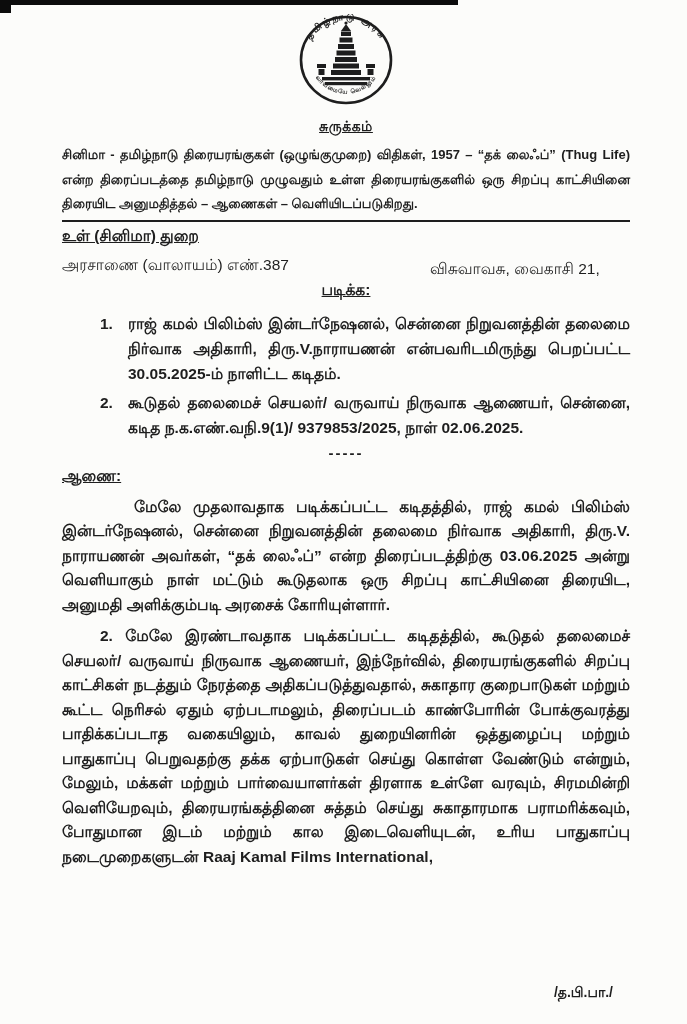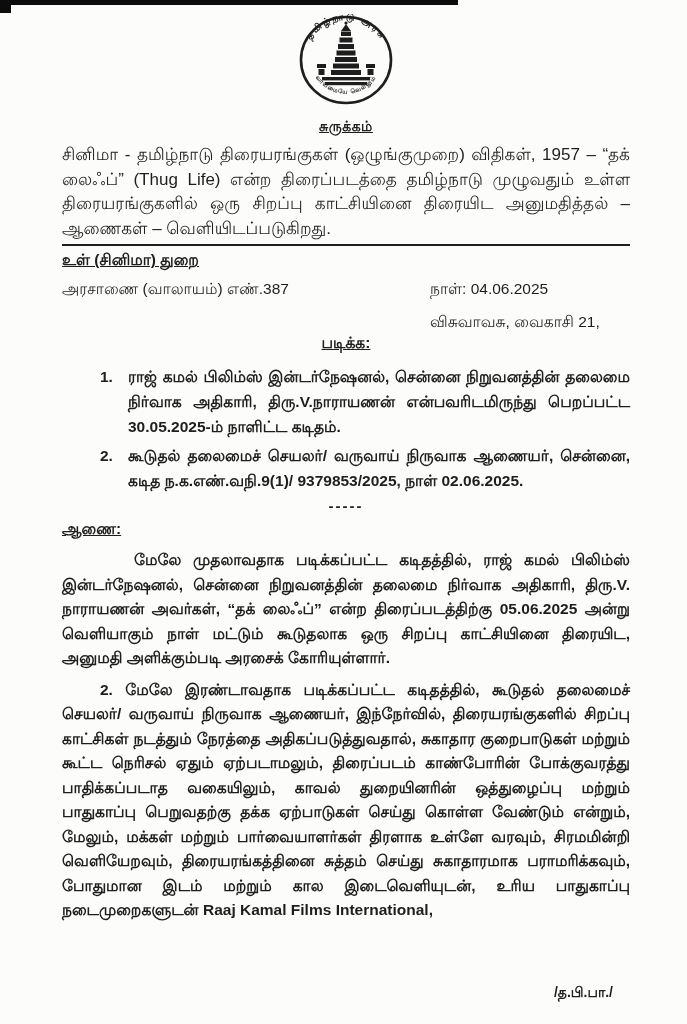--- a/index.html
+++ b/index.html
@@ -20,21 +20,21 @@
     box-sizing:border-box;
     padding:14px 57px 0 62px;
   }
   .emblem-wrap{text-align:center;margin:0 auto;}
   .emblem-wrap svg{display:inline-block;}
   .abstract-heading{
     text-align:center;font-size:14px;font-weight:bold;
     text-decoration:underline;margin-top:6px;letter-spacing:.5px;
   }
   .subject{
-    margin-top:7px;font-size:17px;font-weight:normal;line-height:24.5px;
+    margin-top:7px;font-size:13px;font-weight:bold;line-height:24.5px;
     text-align:justify;text-align-last:left;
   }
   .subject-rule{border:0;border-top:2px solid #1e1e1e;margin:3px 0 0 0;}
   .department{
     text-align:left;font-size:15.5px;font-weight:bold;
     text-decoration:underline;margin-top:5px;
   }
   .meta-row{display:flex;margin-top:9px;font-size:15.5px;font-weight:normal;}
   .go-number{flex:1 1 auto;}
   .meta-right{width:200px;flex:0 0 auto;}
@@ -113,21 +113,20 @@
 
     <div class="subject">சினிமா - தமிழ்நாடு திரையரங்குகள் (ஒழுங்குமுறை) விதிகள், 1957 – “தக் லைஃப்” (Thug Life) என்ற திரைப்படத்தை தமிழ்நாடு முழுவதும் உள்ள திரையரங்குகளில் ஒரு சிறப்பு காட்சியினை திரையிட அனுமதித்தல் – ஆணைகள் – வெளியிடப்படுகிறது.</div>
 
     <hr class="subject-rule">
 
     <div class="department">உள் (சினிமா) துறை</div>
 
     <div class="meta-row">
       <div class="go-number">அரசாணை (வாலாயம்) எண்.387</div>
       <div class="meta-right">
-        <div class="date">நாள்: 04.06.2025</div>
         <div class="tn-year">விசுவாவசு, வைகாசி 21,</div>
       </div>
     </div>
 
     <div class="read-heading">படிக்க:</div>
 
     <div class="read-list">
       <div class="read-item">
         <span class="num">1.</span>
         <div class="txt">ராஜ் கமல் பிலிம்ஸ் இன்டர்நேஷனல், சென்னை நிறுவனத்தின் தலைமை நிர்வாக அதிகாரி, திரு.V.நாராயணன் என்பவரிடமிருந்து பெறப்பட்ட 30.05.2025-ம் நாளிட்ட கடிதம்.</div>
@@ -136,21 +135,21 @@
         <span class="num">2.</span>
         <div class="txt">கூடுதல் தலைமைச் செயலர்/ வருவாய் நிருவாக ஆணையர், சென்னை, கடித ந.க.எண்.வநி.9(1)/ 9379853/2025, நாள் 02.06.2025.</div>
       </div>
     </div>
 
     <div class="dash-sep">-----</div>
 
     <div class="order-heading">ஆணை:</div>
 
     <div class="order-paragraphs">
-      <p class="p1">மேலே முதலாவதாக படிக்கப்பட்ட கடிதத்தில், ராஜ் கமல் பிலிம்ஸ் இன்டர்நேஷனல், சென்னை நிறுவனத்தின் தலைமை நிர்வாக அதிகாரி, திரு.V. நாராயணன் அவர்கள், “தக் லைஃப்” என்ற திரைப்படத்திற்கு 05.06.2025 அன்று வெளியாகும் நாள் மட்டும் கூடுதலாக ஒரு சிறப்பு காட்சியினை திரையிட, அனுமதி அளிக்கும்படி அரசைக் கோரியுள்ளார்.</p>
+      <p class="p1">மேலே முதலாவதாக படிக்கப்பட்ட கடிதத்தில், ராஜ் கமல் பிலிம்ஸ் இன்டர்நேஷனல், சென்னை நிறுவனத்தின் தலைமை நிர்வாக அதிகாரி, திரு.V. நாராயணன் அவர்கள், “தக் லைஃப்” என்ற திரைப்படத்திற்கு 03.06.2025 அன்று வெளியாகும் நாள் மட்டும் கூடுதலாக ஒரு சிறப்பு காட்சியினை திரையிட, அனுமதி அளிக்கும்படி அரசைக் கோரியுள்ளார்.</p>
       <p class="p2">2.  மேலே இரண்டாவதாக படிக்கப்பட்ட கடிதத்தில், கூடுதல் தலைமைச் செயலர்/ வருவாய் நிருவாக ஆணையர், இந்நேர்வில், திரையரங்குகளில் சிறப்பு காட்சிகள் நடத்தும் நேரத்தை அதிகப்படுத்துவதால், சுகாதார குறைபாடுகள் மற்றும் கூட்ட நெரிசல் ஏதும் ஏற்படாமலும், திரைப்படம் காண்போரின் போக்குவரத்து பாதிக்கப்படாத வகையிலும், காவல் துறையினரின் ஒத்துழைப்பு மற்றும் பாதுகாப்பு பெறுவதற்கு தக்க ஏற்பாடுகள் செய்து கொள்ள வேண்டும் என்றும், மேலும், மக்கள் மற்றும் பார்வையாளர்கள் திரளாக உள்ளே வரவும், சிரமமின்றி வெளியேறவும், திரையரங்கத்தினை சுத்தம் செய்து சுகாதாரமாக பராமரிக்கவும், போதுமான இடம் மற்றும் கால இடைவெளியுடன், உரிய பாதுகாப்பு நடைமுறைகளுடன் Raaj  Kamal Films International,</p>
     </div>
 
   </div>
 
   <div class="pto">/த.பி.பா./</div>
 
 </div>
 
 </body></html>

